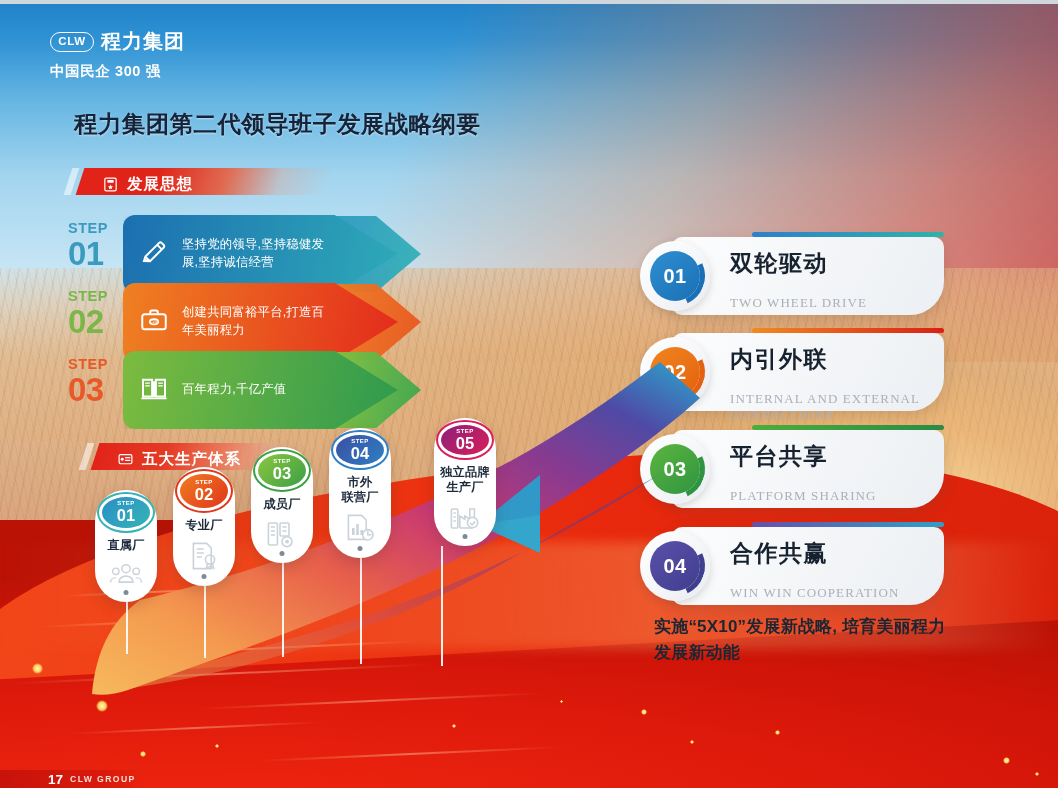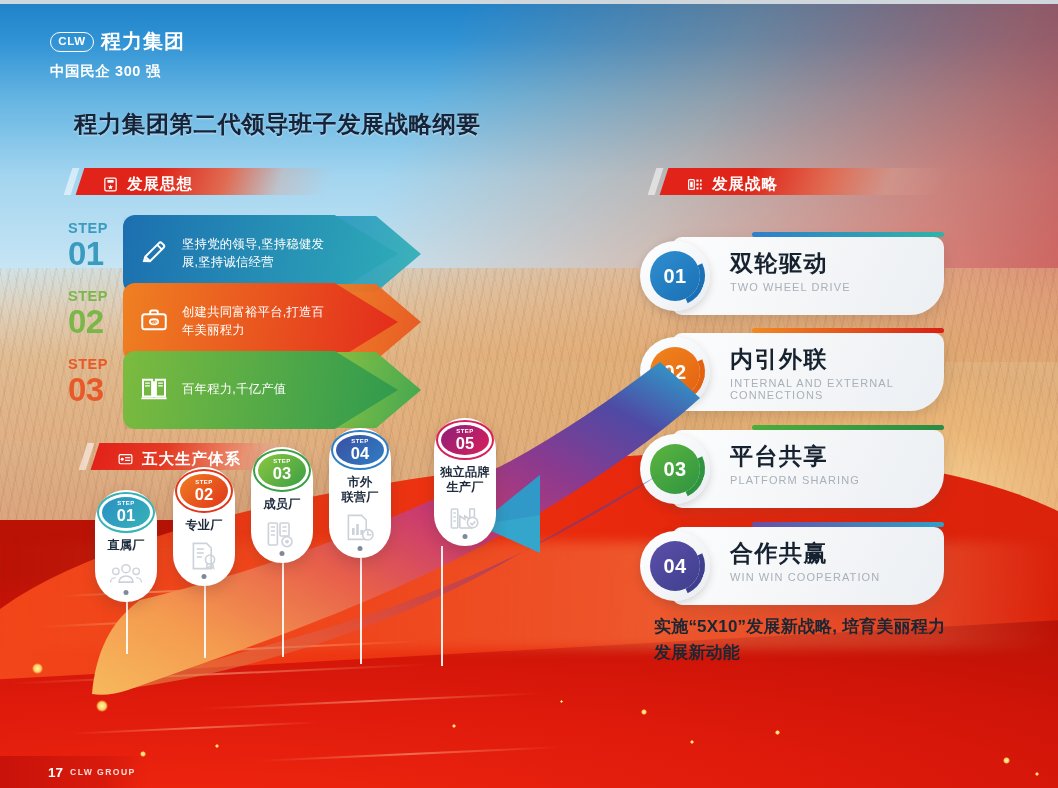--- a/index.html
+++ b/index.html
@@ -170,30 +170,30 @@
     width:50px;height:50px;border-radius:50%;color:#fff;
     display:flex;align-items:center;justify-content:center;
     font-size:20px;font-weight:bold;letter-spacing:.5px;
   }
   .scard .circle .ring-acc{
     position:absolute;inset:5px;border-radius:50%;
     border:5px solid transparent;
   }
   .scard .stext{position:absolute;left:58px;top:14px;}
   .scard .cn{font-size:23px;font-weight:bold;color:#16222f;letter-spacing:1.5px;line-height:1.1;}
-  .scard .en{font-size:11px;color:#a9b0b8;letter-spacing:1.1px;margin-top:5px;}
+  .scard .en{font-size:13px;color:#a9b0b8;letter-spacing:1.1px;margin-top:19px;font-family:Liberation Serif, serif;}
 
   .foot-note{
     position:absolute;left:654px;top:614px;width:300px;
     font-size:17px;font-weight:bold;color:#1b2633;line-height:1.55;letter-spacing:.2px;
   }
 
   
   .pagefoot{
-    position:absolute;left:0;bottom:0;width:147px;height:32px;
+    position:absolute;left:0;bottom:0;width:147px;height:18px;
     background:linear-gradient(90deg,#c8120a 0%,#d81a0c 70%,rgba(216,26,12,0) 100%);
     display:flex;align-items:center;gap:7px;padding-left:48px;
   }
   .pagefoot .pnum{color:#fff;font-size:13.5px;font-weight:bold;}
   .pagefoot .pbrand{color:rgba(255,255,255,.85);font-size:8.6px;font-weight:bold;letter-spacing:1.4px;}
 </style>
 </head>
 <body>
 
 <div class="slide">
@@ -275,37 +275,20 @@
     <div class="bcontent">
       <svg width="17" height="17" viewBox="0 0 24 24">
         <rect x="4" y="3" width="16" height="18" rx="2" fill="none" stroke="#fff" stroke-width="1.7"></rect>
         <rect x="7.5" y="5.6" width="9" height="4" rx="1" fill="#fff"></rect>
         <polygon points="12,12 13.1,14.3 15.6,14.6 13.8,16.3 14.3,18.8 12,17.6 9.7,18.8 10.2,16.3 8.4,14.6 10.9,14.3" fill="#fff"></polygon>
       </svg>
       <span class="btext">发展思想</span>
     </div>
   </div>
 
-  <div class="banner" id="banner-strategy">
-    <div class="tick"></div>
-    <div class="skewbg"></div>
-    <div class="bcontent">
-      <svg width="18" height="17" viewBox="0 0 24 24">
-        <rect x="3" y="5" width="8" height="14" rx="1.4" fill="none" stroke="#fff" stroke-width="1.7"></rect>
-        <rect x="5.2" y="8" width="3.6" height="8" fill="#fff"></rect>
-        <rect x="14" y="5" width="3" height="3" fill="#fff"></rect>
-        <rect x="19" y="5" width="2.4" height="3" fill="#fff"></rect>
-        <rect x="14" y="10.5" width="3" height="3" fill="#fff"></rect>
-        <rect x="19" y="10.5" width="2.4" height="3" fill="#fff"></rect>
-        <rect x="14" y="16" width="3" height="3" fill="#fff"></rect>
-        <rect x="19" y="16" width="2.4" height="3" fill="#fff"></rect>
-      </svg>
-      <span class="btext">发展战略</span>
-    </div>
-  </div>
 
   <div class="steps" id="steps-container">
       <div class="step-row" style="top: 0px;">
         <div class="step-num" style="color:#3a9bbf">
           <div class="lbl">STEP</div>
           <div class="no">01</div>
         </div>
         <div class="arrowwrap">
           <div class="arrow-ghost" style="background:linear-gradient(100deg,#2f94c4,#33b2b6)"></div>
           <div class="arrow-main" style="background:linear-gradient(100deg,#1c6fb0 0%,#2eaab8 100%)">

